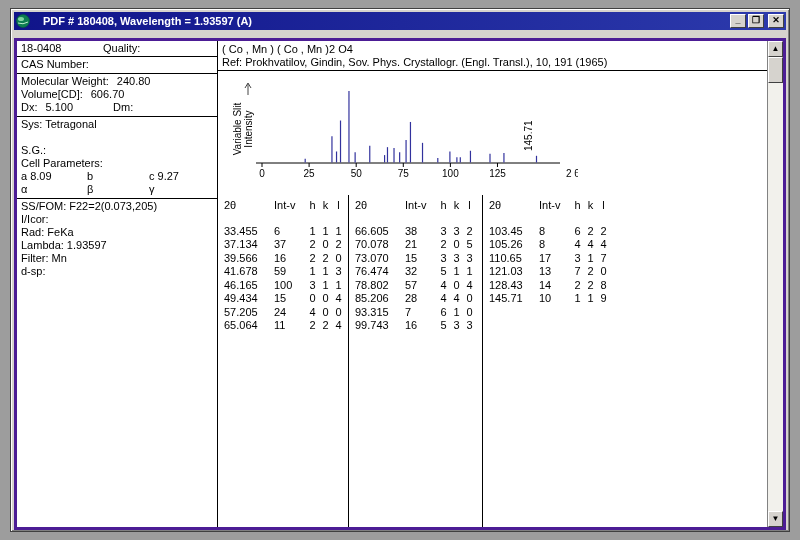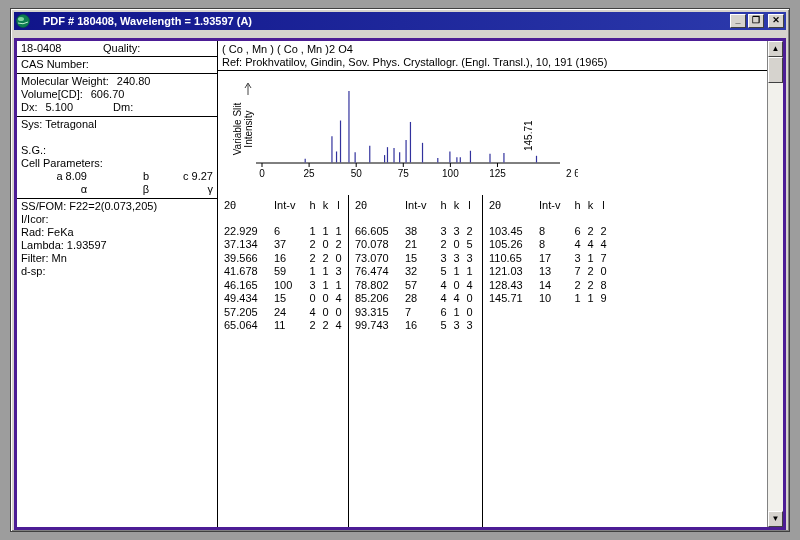--- a/index.html
+++ b/index.html
@@ -26,21 +26,21 @@
 
   
   .left-panel { width:201px; border-right:1px solid #000; font-size:11px; }
   .lp-sec { border-bottom:1px solid #000; padding:1px 0 2px 0; }
   .lp-sec:last-child { border-bottom:none; }
   .lp-row { padding:0 4px; line-height:13px; white-space:nowrap; }
   .lp-s1 { display:flex; }
   .lp-id { display:inline-block; width:86px; padding-left:4px; }
   .val { margin-left:8px; }
   .dm { margin-left:28px;padding-left:12px; }
-  .cp-grid { display:grid; grid-template-columns:66px 62px 1fr;text-align:right; }
+  .cp-grid { display:grid; grid-template-columns:66px 62px 1fr; }
   .lp-s5 .lp-row, .lp-s4 .lp-row, .lp-s3 .lp-row { line-height:13px; }
 
   
   .right-panel { flex:1; display:flex; flex-direction:column; overflow:hidden; }
   .rp-header { border-bottom:1px solid #000; padding:2px 4px 1px 4px; font-size:11px; line-height:13px; }
   .rp-header div { white-space:nowrap; }
   .chart-area { height:124px; padding-top:6px; }
   .chart-area svg { display:block; }
 
   .table-area { flex:1; display:flex; font-size:11px; }
@@ -182,21 +182,21 @@
       <div class="table-area" id="table-groups">
           <div class="tgroup">
             <div class="trow thead">
               <span class="c-2t">2θ</span>
               <span class="c-int">Int-v</span>
               <span class="c-h">h</span>
               <span class="c-h">k</span>
               <span class="c-h">l</span>
             </div>
             <div class="trow">
-              <span class="c-2t">22.929</span>
+              <span class="c-2t">33.455</span>
               <span class="c-int">6</span>
               <span class="c-h">1</span>
               <span class="c-h">1</span>
               <span class="c-h">1</span>
             </div>
             <div class="trow">
               <span class="c-2t">37.134</span>
               <span class="c-int">37</span>
               <span class="c-h">2</span>
               <span class="c-h">0</span>

